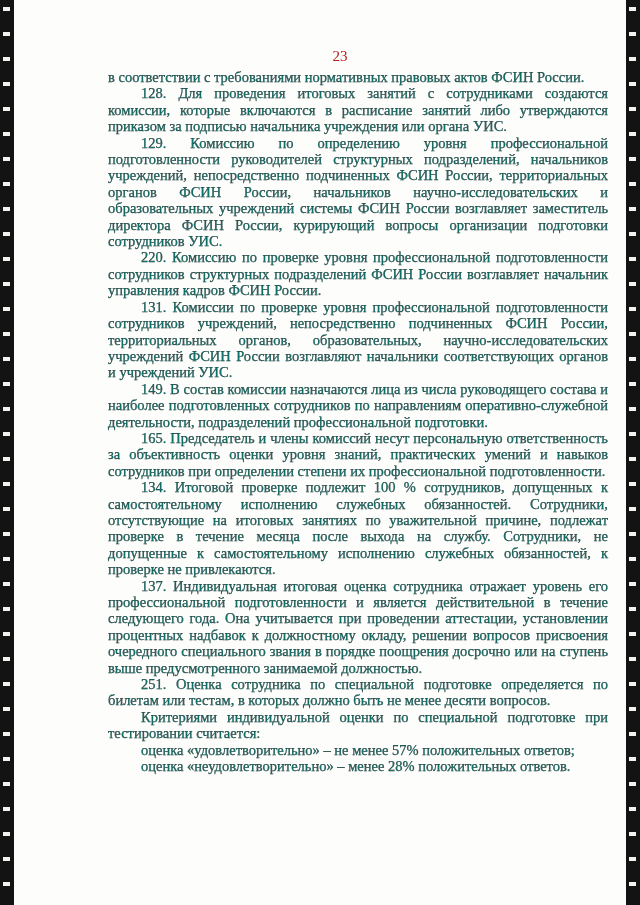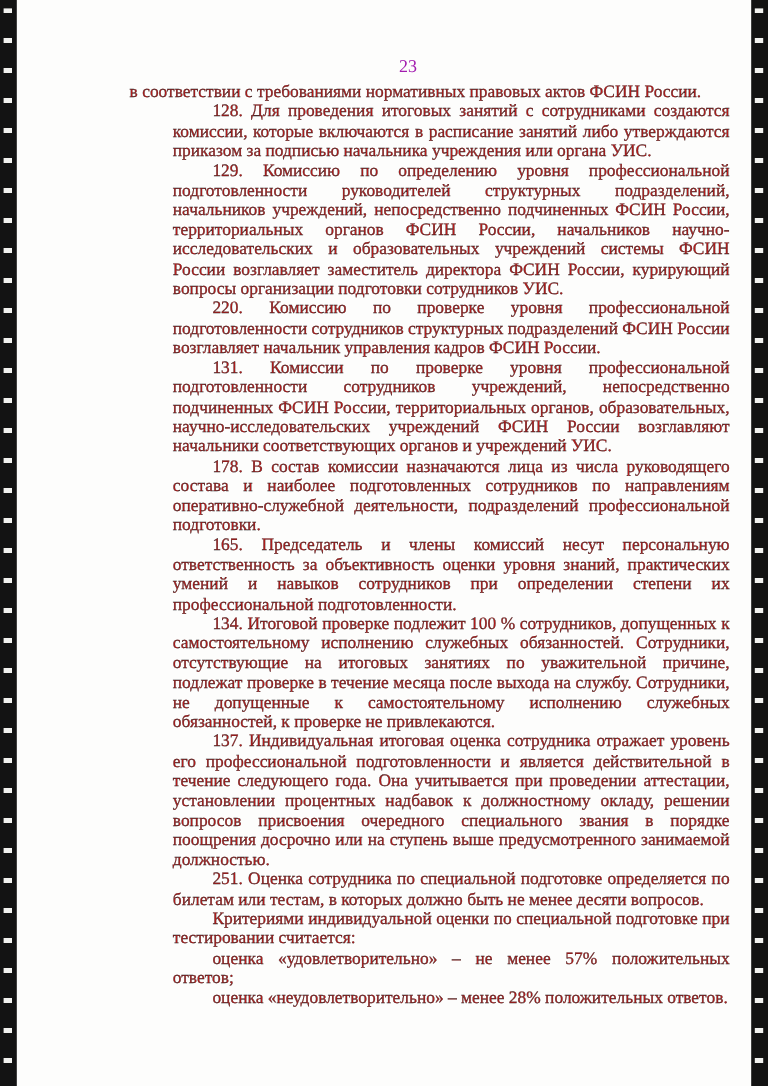--- a/index.html
+++ b/index.html
@@ -34,52 +34,52 @@
       rgba(0,0,0,0) 4px, rgba(0,0,0,0) 25px
     );
   }
   .page-number {
     position: absolute;
     top: 48px;
     left: 108px;
     width: 464px;
     text-align: center;
     font-size: 15px;
-    color: #a21caf;
+    color: #b91c1c;
   }
   .body-text {
     position: absolute;
     left: 108px;
     top: 69px;
     width: 500px;
-    color: #b91c1c;
+    color: #0f766e;
     font-size: 14.5px;
     line-height: 16.4px;
     text-align: justify;
     -webkit-text-stroke: 0.25px #1d1d1d;
   }
   .para { margin: 0; padding: 0; }
-  .para.indent { text-indent: 33px; margin-left: 36px; }
+  .para.indent { text-indent: 33px; }
 </style>
 </head>
 <body>
 
 <div class="page">
   <div class="edge-strip left"></div>
   <div class="edge-strip right"></div>
 
   <div class="page-number">23</div>
 
   <div class="body-text">
     <p class="para">в соответствии с требованиями нормативных правовых актов ФСИН России.</p>
     <p class="para indent">128. Для проведения итоговых занятий с сотрудниками создаются комиссии, которые включаются в расписание занятий либо утверждаются приказом за подписью начальника учреждения или органа УИС.</p>
     <p class="para indent">129. Комиссию по определению уровня профессиональной подготовленности руководителей структурных подразделений, начальников учреждений, непосредственно подчиненных ФСИН России, территориальных органов ФСИН России, начальников научно-исследовательских и образовательных учреждений системы ФСИН России возглавляет заместитель директора ФСИН России, курирующий вопросы организации подготовки сотрудников УИС.</p>
     <p class="para indent">220. Комиссию по проверке уровня профессиональной подготовленности сотрудников структурных подразделений ФСИН России возглавляет начальник управления кадров ФСИН России.</p>
     <p class="para indent">131. Комиссии по проверке уровня профессиональной подготовленности сотрудников учреждений, непосредственно подчиненных ФСИН России, территориальных органов, образовательных, научно-исследовательских учреждений ФСИН России возглавляют начальники соответствующих органов и учреждений УИС.</p>
-    <p class="para indent">178. В состав комиссии назначаются лица из числа руководящего состава и наиболее подготовленных сотрудников по направлениям оперативно-служебной деятельности, подразделений профессиональной подготовки.</p>
+    <p class="para indent">149. В состав комиссии назначаются лица из числа руководящего состава и наиболее подготовленных сотрудников по направлениям оперативно-служебной деятельности, подразделений профессиональной подготовки.</p>
     <p class="para indent">165. Председатель и члены комиссий несут персональную ответственность за объективность оценки уровня знаний, практических умений и навыков сотрудников при определении степени их профессиональной подготовленности.</p>
     <p class="para indent">134. Итоговой проверке подлежит 100 % сотрудников, допущенных к самостоятельному исполнению служебных обязанностей. Сотрудники, отсутствующие на итоговых занятиях по уважительной причине, подлежат проверке в течение месяца после выхода на службу. Сотрудники, не допущенные к самостоятельному исполнению служебных обязанностей, к проверке не привлекаются.</p>
     <p class="para indent">137. Индивидуальная итоговая оценка сотрудника отражает уровень его профессиональной подготовленности и является действительной в течение следующего года. Она учитывается при проведении аттестации, установлении процентных надбавок к должностному окладу, решении вопросов присвоения очередного специального звания в порядке поощрения досрочно или на ступень выше предусмотренного занимаемой должностью.</p>
     <p class="para indent">251. Оценка сотрудника по специальной подготовке определяется по билетам или тестам, в которых должно быть не менее десяти вопросов.</p>
     <p class="para indent">Критериями индивидуальной оценки по специальной подготовке при тестировании считается:</p>
     <p class="para indent">оценка «удовлетворительно» – не менее 57% положительных ответов;</p>
     <p class="para indent">оценка «неудовлетворительно» – менее 28% положительных ответов.</p>
   </div>
 </div>
 

